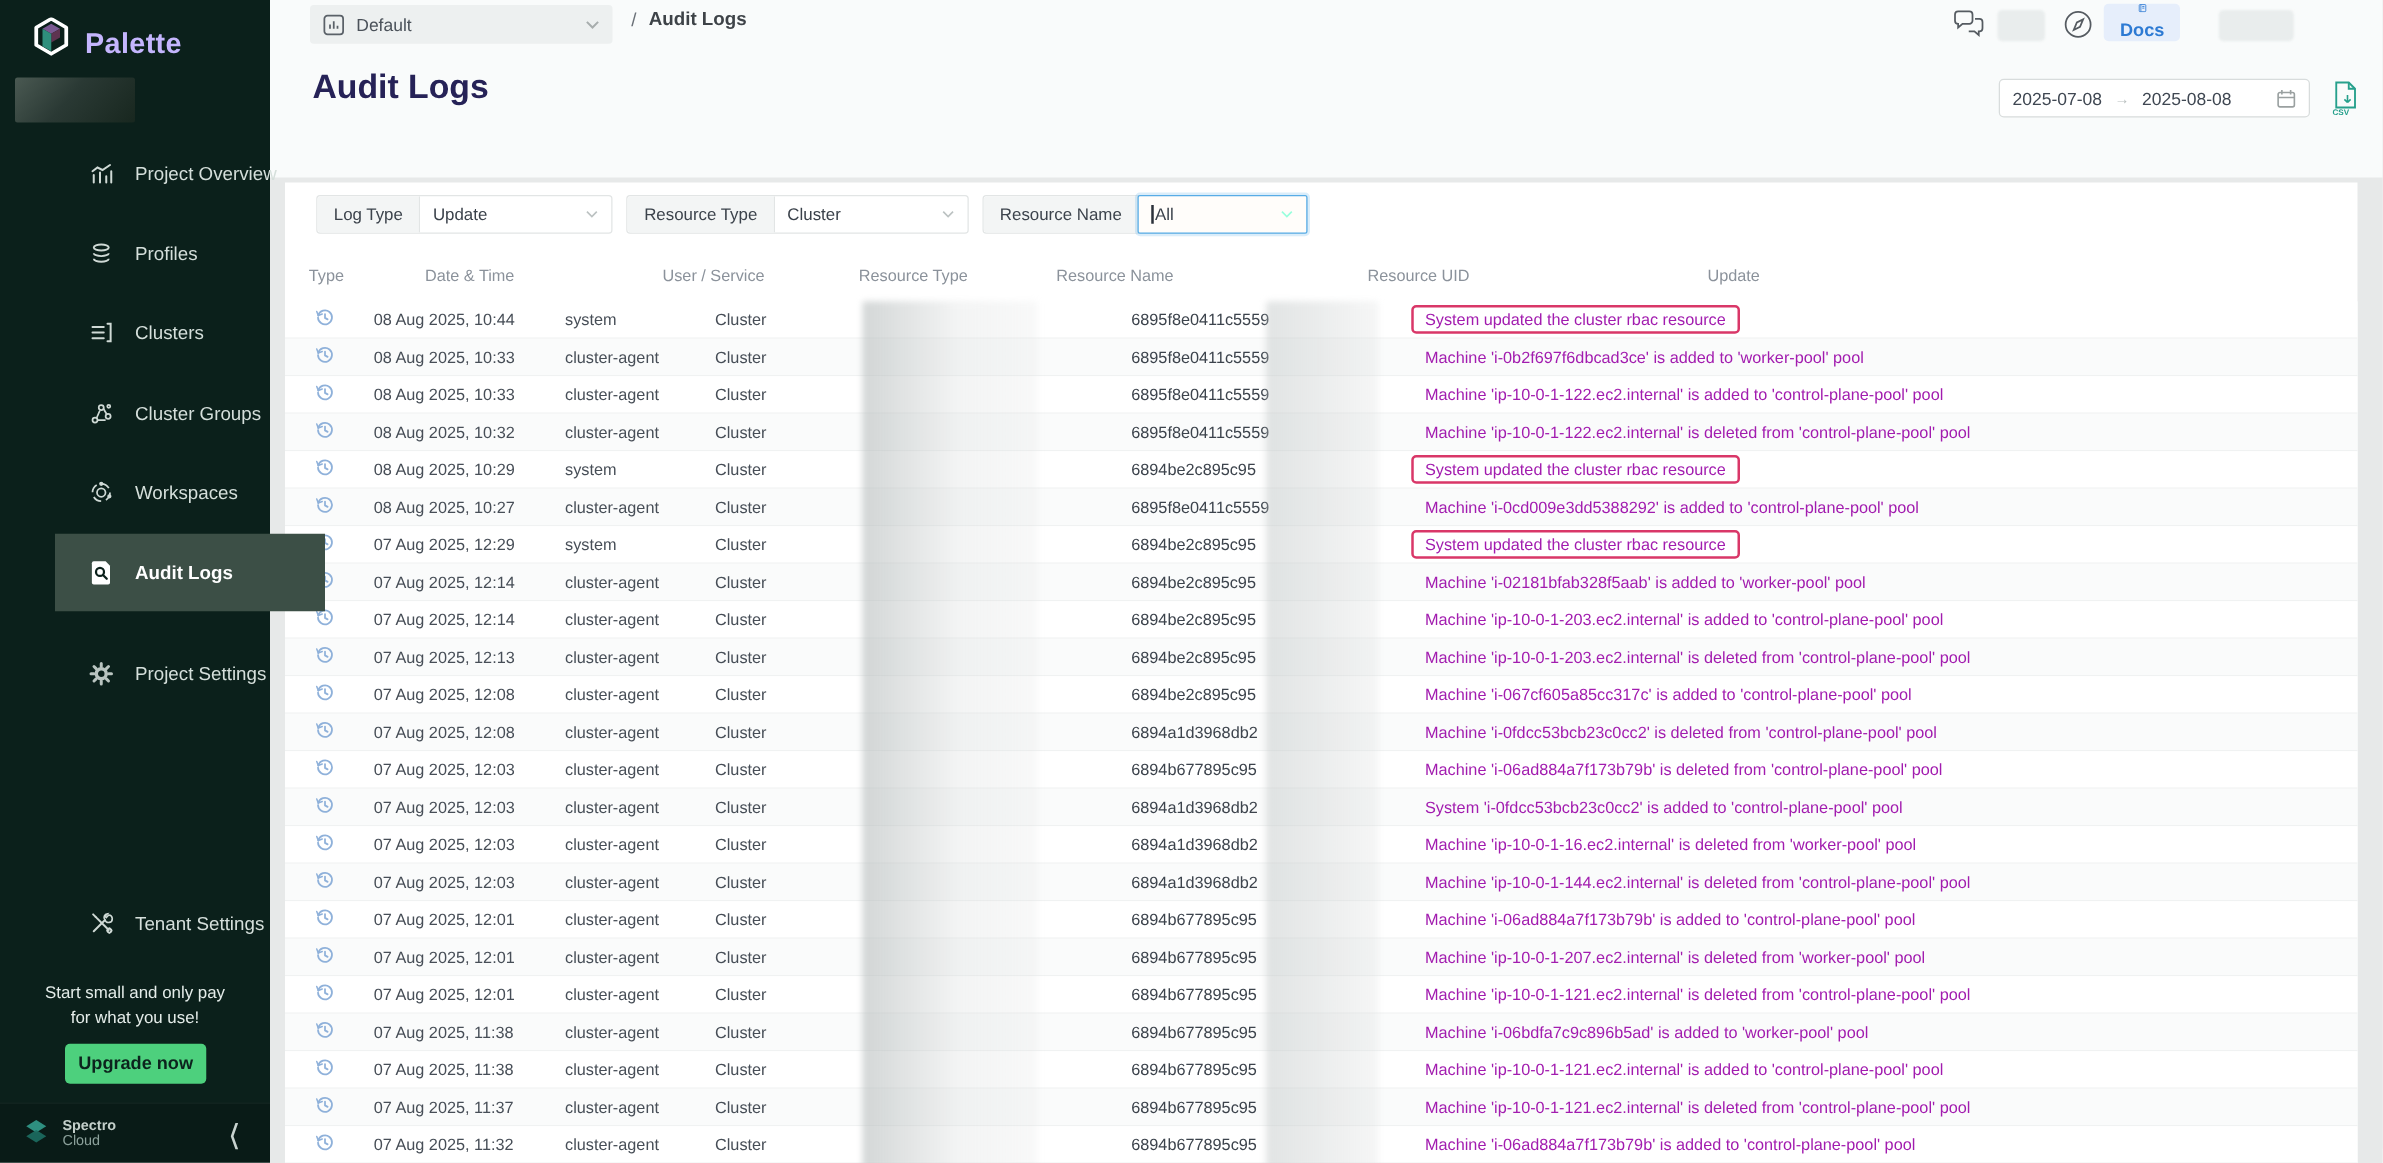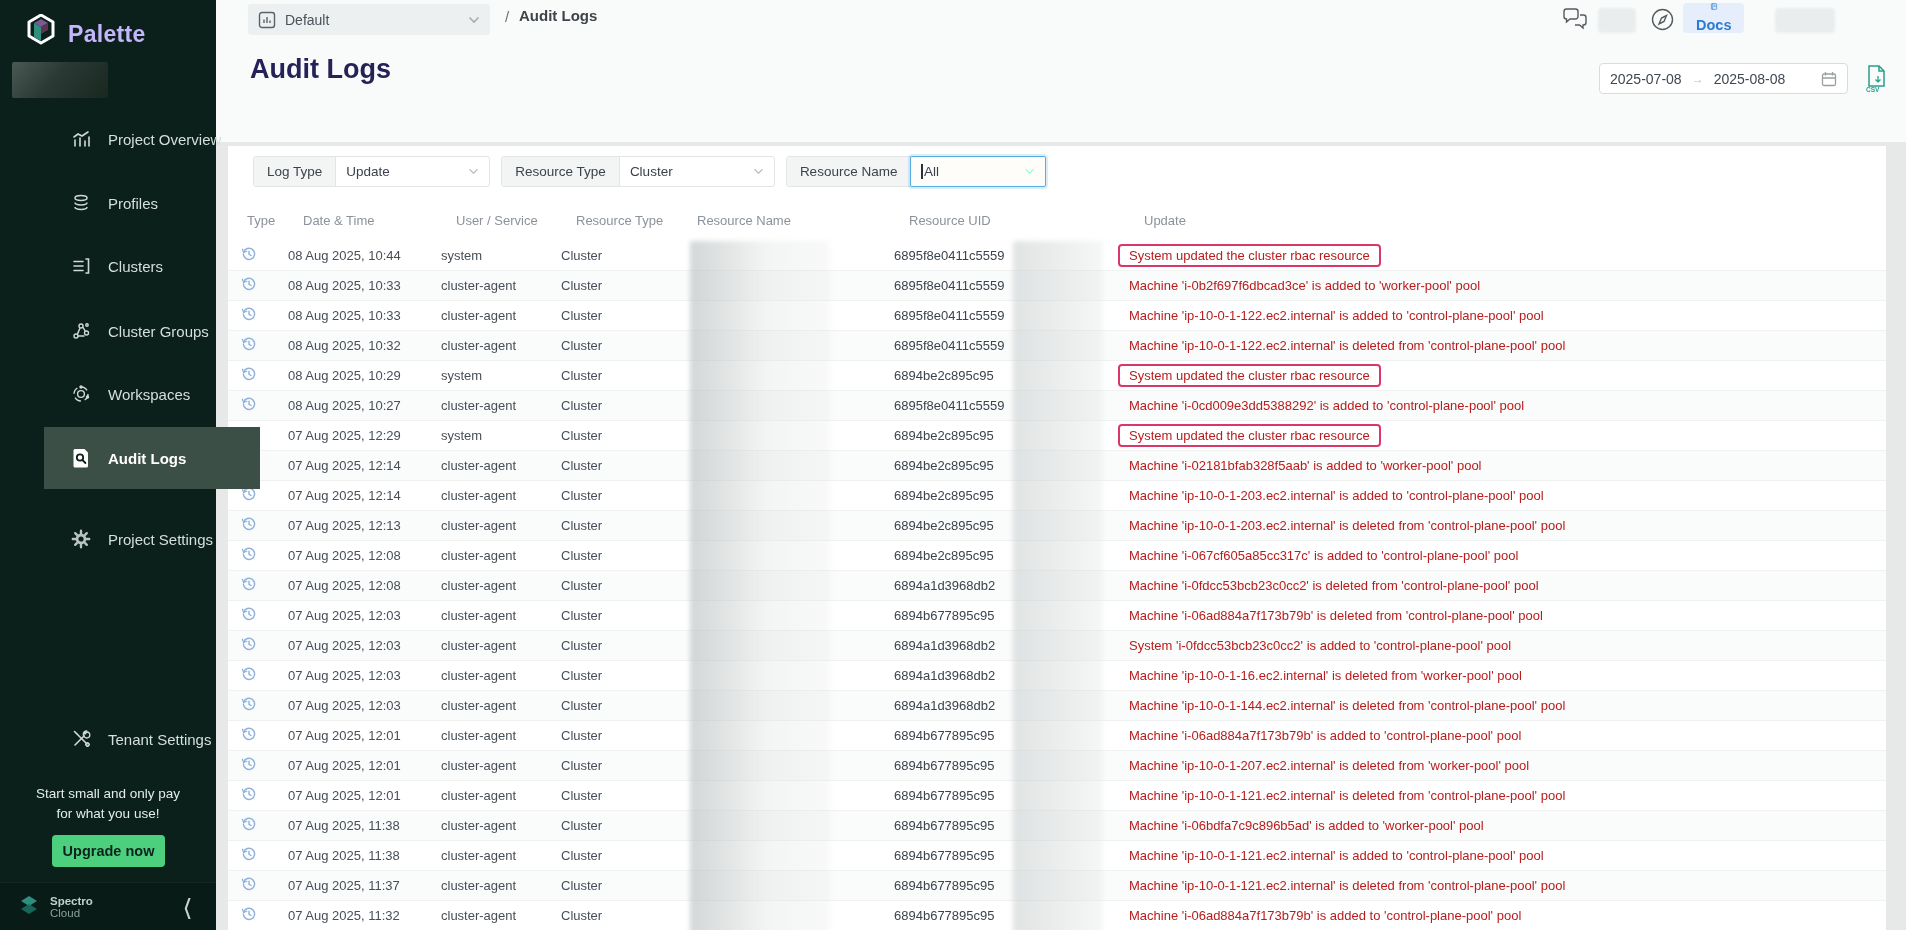--- a/index.html
+++ b/index.html
@@ -63,31 +63,31 @@
   .fgroup { display:flex; height:31px; border:1px solid #e2e5e5; border-radius:3px; background:#fff; }
   .flabel { display:flex; align-items:center; padding:0 13px; background:#f3f5f5; color:#3c434c;
     font-size:13.5px; border-right:1px solid #e2e5e5; border-radius:3px 0 0 3px; }
   .fselect { display:flex; align-items:center; padding:0 10px; color:#3a414a; font-size:13.5px; cursor:pointer; }
   .fselect .chev { margin-left:auto; }
   .fselect.focused { border:1px solid #57ace6; border-radius:2px; margin:-1px;
     box-shadow:0 0 0 2px rgba(87,172,230,.22); background:#fffdfa; }
   .caret { display:inline-block; width:1.5px; height:15px; background:#2b313a; margin-right:1px; }
 
   .thead { position:absolute; left:0; top:54px; width:1658px; height:41px; display:grid;
-    grid-template-columns:56px 153px 120px 121px 212px 235px auto; padding-left:19px; align-items:center; }
+    grid-template-columns:56px 153px 120px 121px 212px 235px auto; padding-left:19px; align-items:center;gap:37px; }
   .th { color:#8b929b; font-size:13px; }
 
   .tbody { position:absolute; left:0; top:95px; width:1658px; }
-  .tr { display:grid; grid-template-columns:56px 153px 120px 121px 212px 235px auto; padding-left:4px;
+  .tr { display:grid; grid-template-columns:56px 153px 120px 121px 212px 235px auto; padding-left:15px;
     height:30px; align-items:center; border-bottom:1px solid #f0f2f2; background:#fff; }
   .tr:nth-child(even) { background:#fafbfb; }
   .td { color:#474e57; font-size:13px; white-space:nowrap; overflow:visible; }
   .td-uid { color:#3c434c; }
   .hist { display:inline-flex; width:16px; height:16px; margin-left:9px; }
-  .ulink { color:#b91c1c; font-size:13px; cursor:pointer; }
+  .ulink { color:#a21caf; font-size:13px; cursor:pointer; }
   .ulink.boxed { display:inline-block; border:2px solid #d93768; border-radius:4px; padding:2px 9px; margin-left:-11px; }
 
   .redact { position:absolute; top:95px; bottom:0; filter:blur(2.5px); border-radius:2px; }
   .redact.rname { left:462px; width:140px;
     background:linear-gradient(90deg,rgba(176,182,182,.55),rgba(216,219,219,.30) 55%,rgba(222,224,224,.20)); }
   .redact.ruid { left:785px; width:90px;
     background:linear-gradient(90deg,rgba(196,201,201,.50),rgba(222,224,224,.28)); }
 
   svg { display:block; }
 </style>

